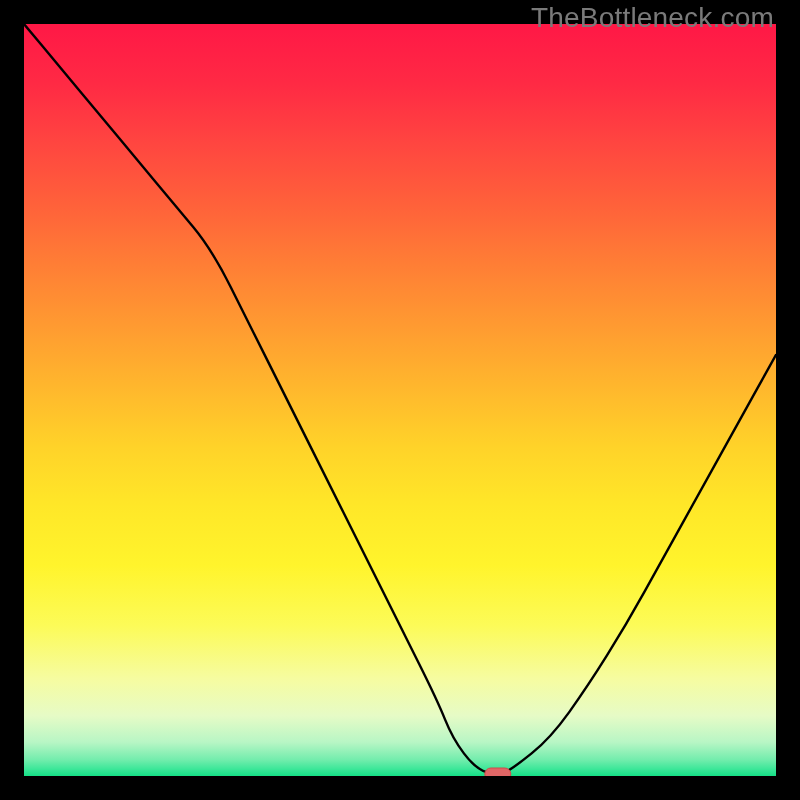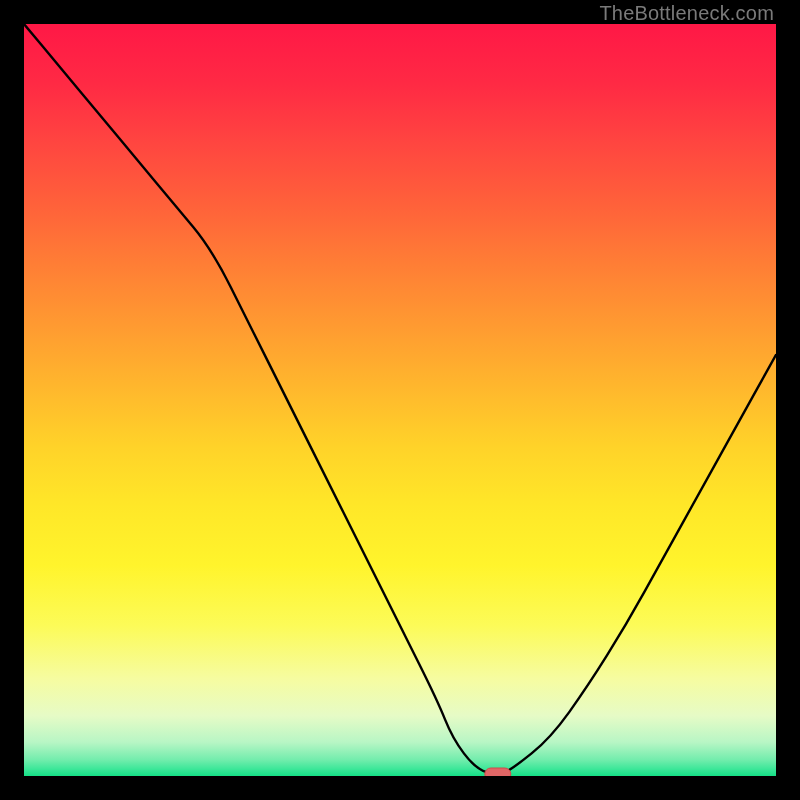--- a/index.html
+++ b/index.html
@@ -24,21 +24,21 @@
     top: 24px;
     width: 752px;
     height: 752px;
     overflow: hidden;
   }
   .watermark {
     position: absolute;
     top: 2px;
     right: 26px;
     font-family: Arial, Helvetica, sans-serif;
-    font-size: 20px;
+    font-size: 28px;
     color: #7a7a7a;
     letter-spacing: 0.2px;
   }
   svg {
     display: block;
   }
 </style>
 </head>
 <body>
 

